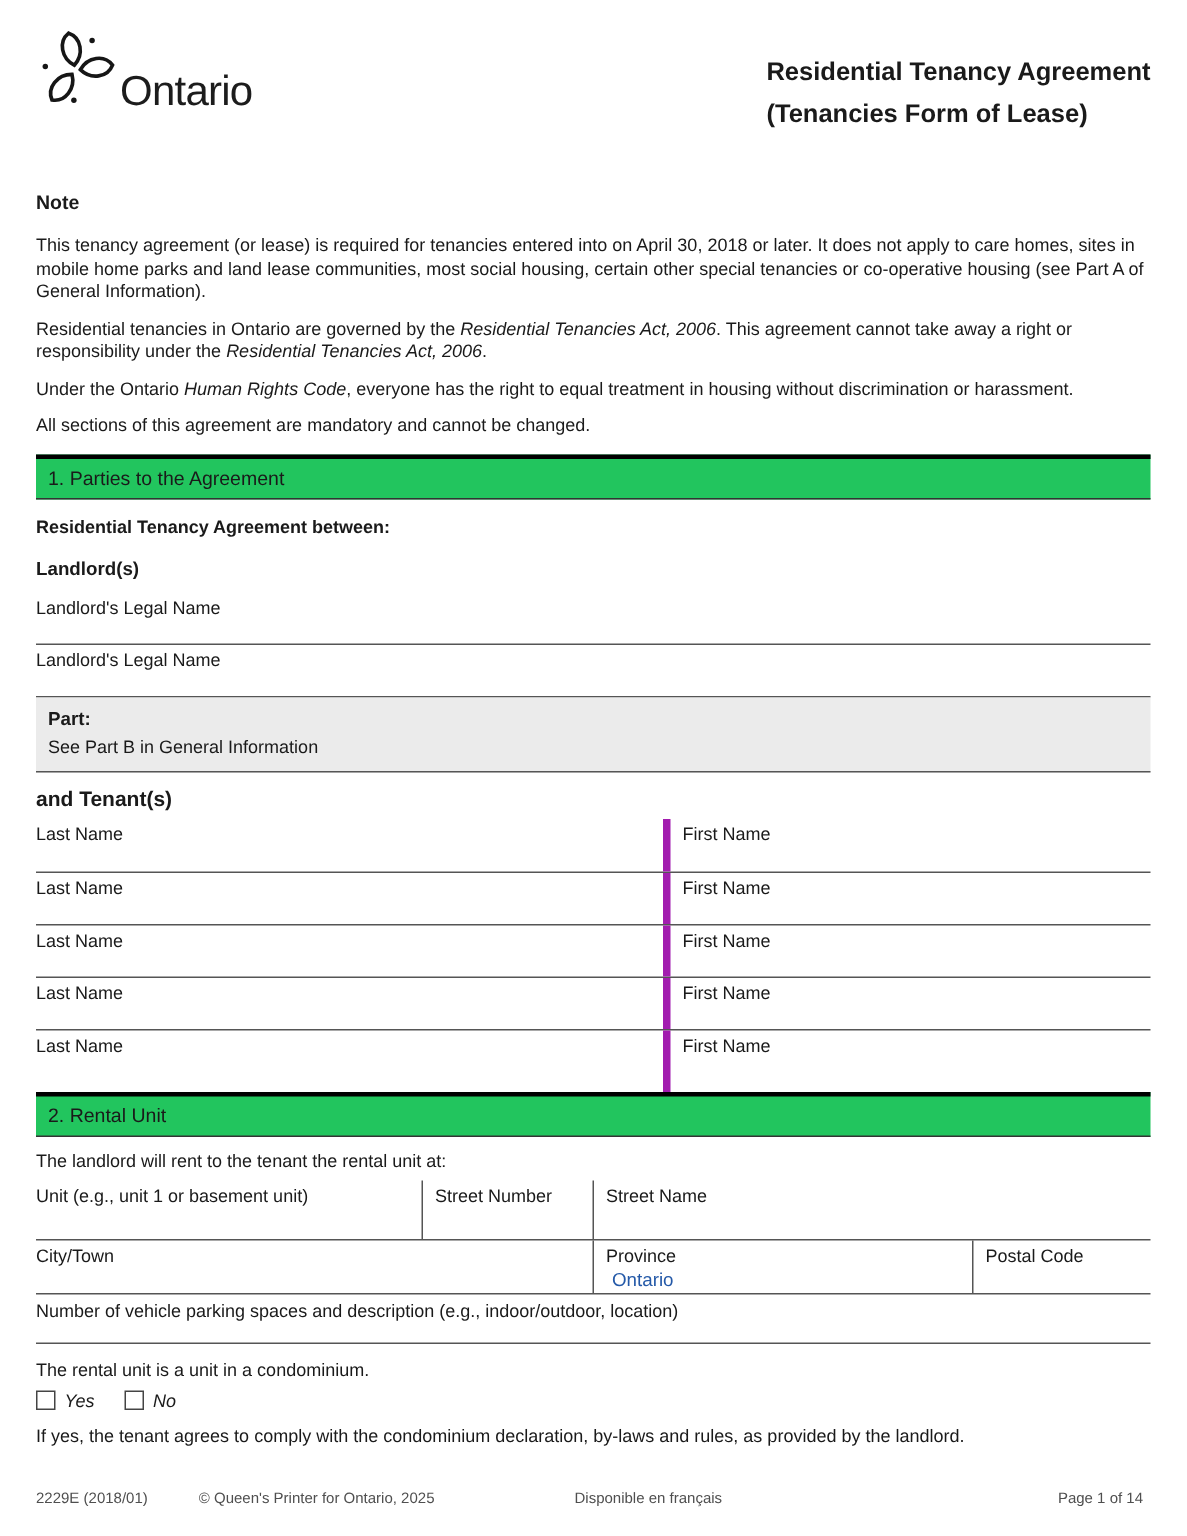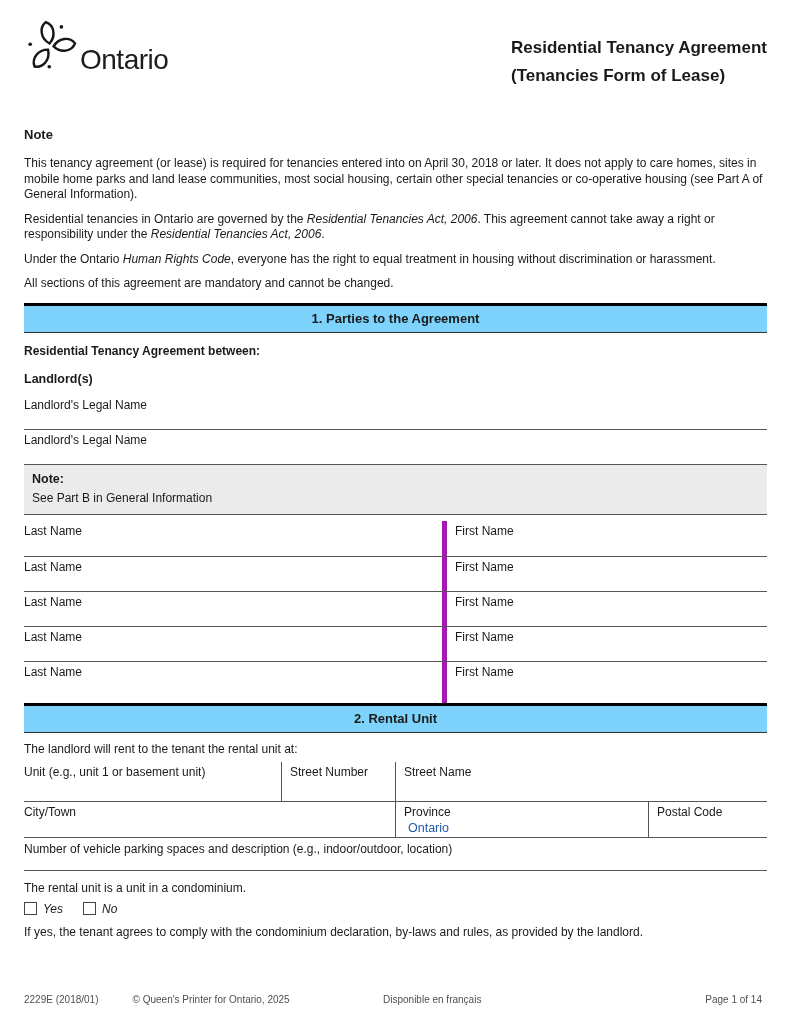--- a/index.html
+++ b/index.html
@@ -25,23 +25,23 @@
   p.body { font-size:12px; line-height:15.5px; margin-top:9px; }
   p.body.first { margin-top:14px; }
   .b { font-weight:normal; }
   .i { font-style:italic; }
 
   
   .secbar {
     margin-top:11px;
     border-top:3px solid #000;
     border-bottom:1px solid #333;
-    background:#7dd3fc;
+    background:#22c55e;
     padding:5px 8px 6px 8px;
-    font-size:13px; font-weight:bold;text-align:center;
+    font-size:13px; font-weight:normal;
   }
   .secbar.flush { margin-top:0; }
 
   .bold-line { font-size:12px; font-weight:bold; margin-top:11px; }
   .landlords-h { font-size:12.5px; font-weight:bold; margin-top:14px; }
 
   
   .field {
     border-bottom:1px solid #555;
     padding:12px 4px 17px 0px;
@@ -144,24 +144,25 @@
   <div class="landlords-h">Landlord(s)</div>
 
   <div class="field">
     <span>Landlord's Legal Name</span>
   </div>
   <div class="field">
     <span>Landlord's Legal Name</span>
   </div>
 
   <div class="notebox">
-    <div class="nb-h">Note:</div>
+    <div class="nb-h">Part:</div>
     <div class="nb-t">See Part B in General Information</div>
   </div>
 
+  <div class="tenants-h">and Tenant(s)</div>
 
   <div class="ttable">
     <div class="trow">
       <div class="tcell left"><span>Last Name</span></div>
       <div class="tcell right"><span>First Name</span></div>
     </div>
     <div class="trow">
       <div class="tcell left"><span>Last Name</span></div>
       <div class="tcell right"><span>First Name</span></div>
     </div>

